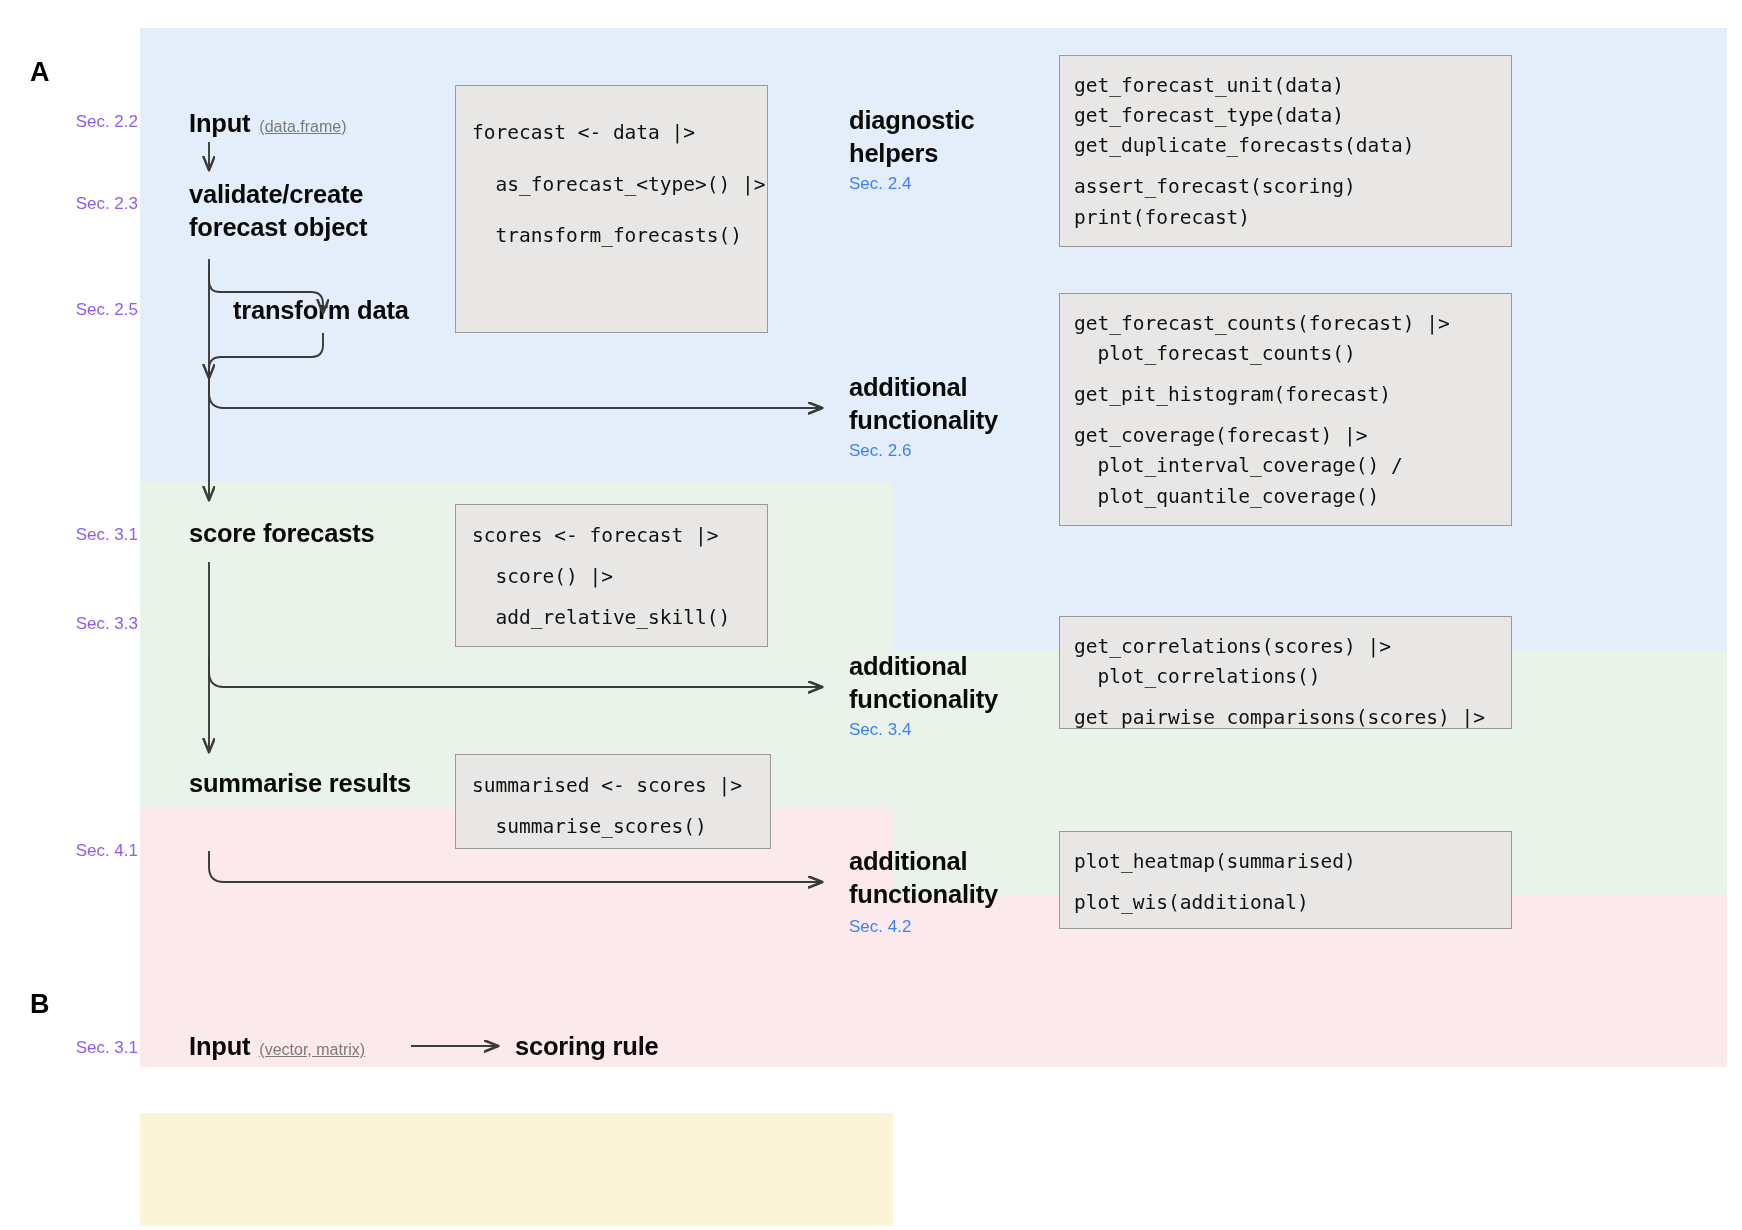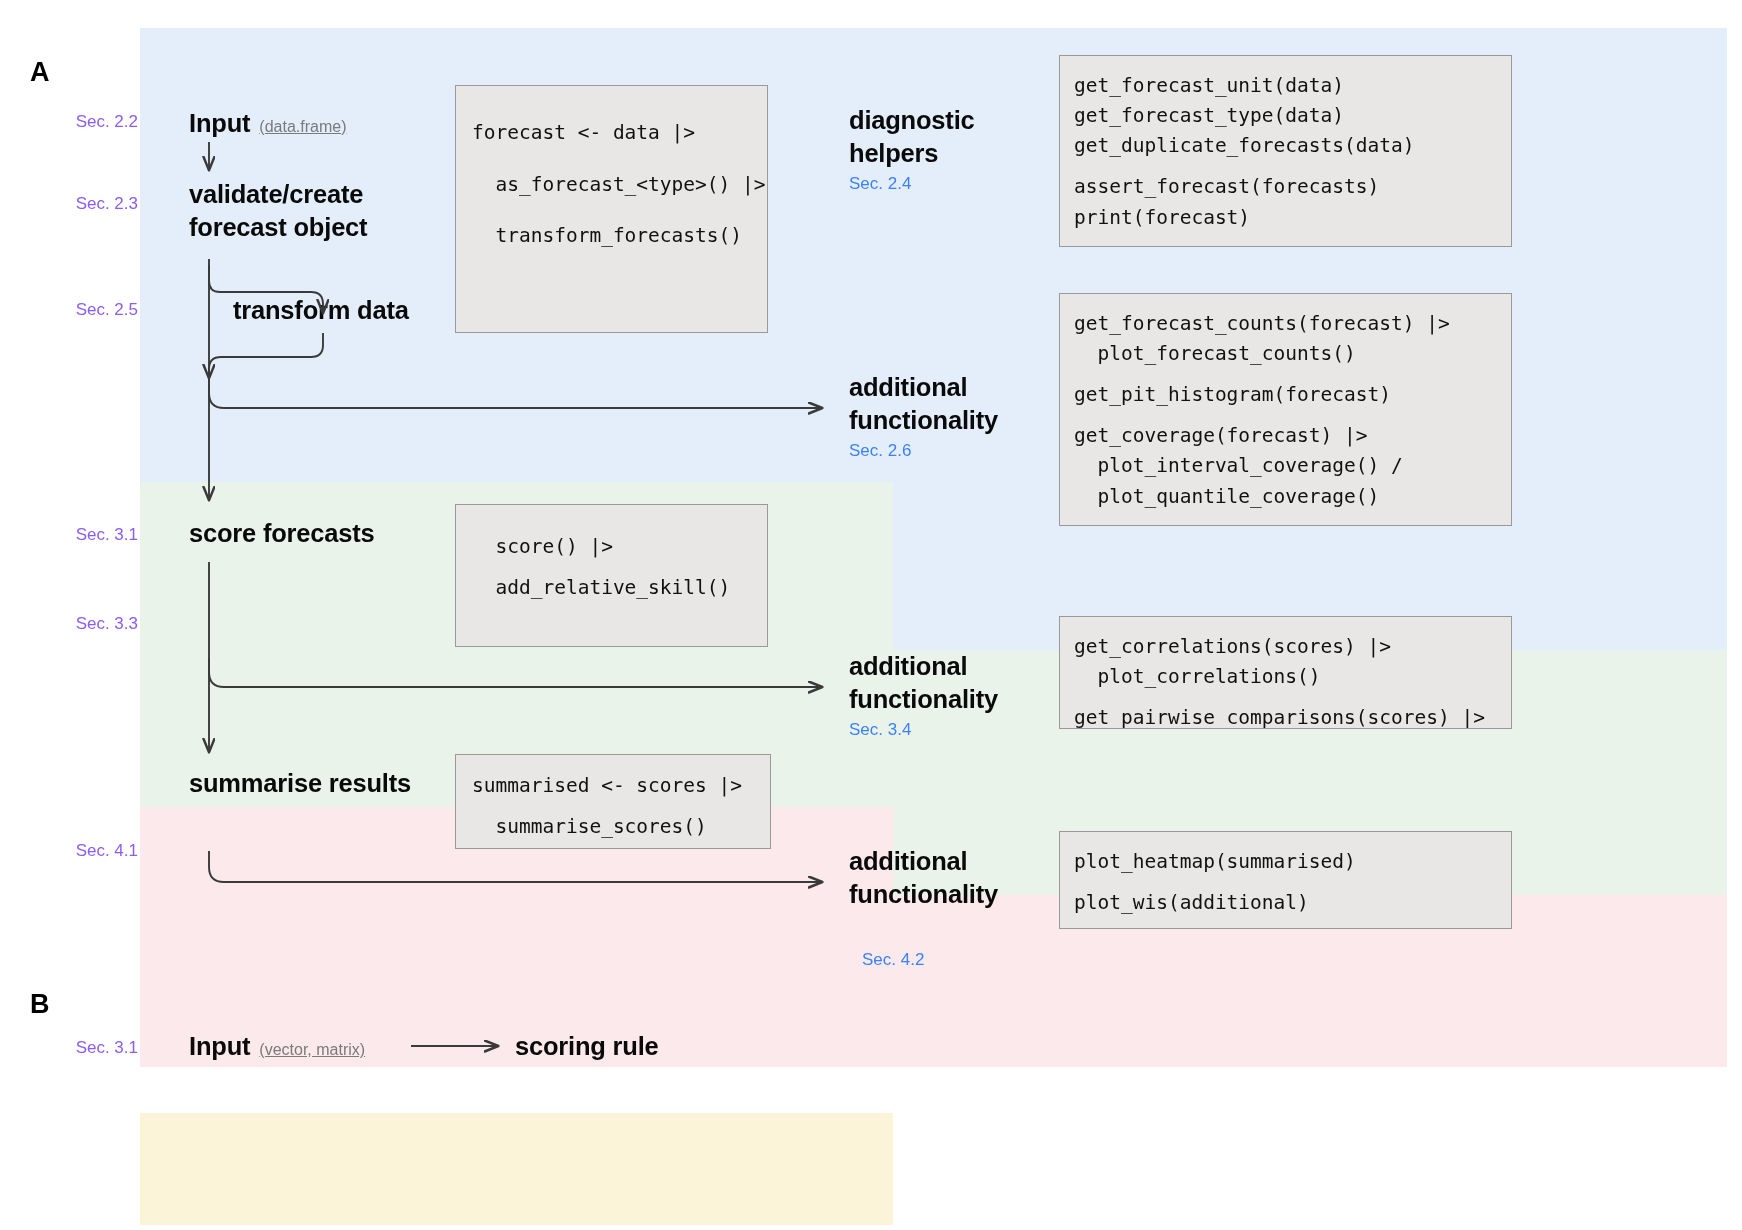--- a/index.html
+++ b/index.html
@@ -144,29 +144,29 @@
 <div class="stage two-line" style="left:849px; top:650px; width:270px;">
   <span>additional</span><br>
   <span>functionality</span>
 </div>
 <div class="sec-sub" style="left:849px; top:720px;">Sec. 3.4</div>
 
 <div class="stage two-line" style="left:849px; top:845px; width:270px;">
   <span>additional</span><br>
   <span>functionality</span>
 </div>
-<div class="sec-sub" style="left:849px; top:950px;margin-left:13px;">Sec. 4.2</div>
+<div class="sec-sub" style="left:849px; top:917px;">Sec. 4.2</div>
 
 <div class="codebox" style="left:455px; top:85px; width:313px; height:248px; padding:32px 0 0 16px;"><span class="line">forecast &lt;- data |&gt;</span><span class="blank"></span><span class="blank"></span><span class="line">  as_forecast_&lt;type&gt;() |&gt;</span><span class="blank"></span><span class="blank"></span><span class="line">  transform_forecasts()</span></div>
 
-<div class="codebox" style="left:1059px; top:55px; width:453px; height:192px; padding:15px 0 0 14px;"><span class="line">get_forecast_unit(data)</span><span class="line">get_forecast_type(data)</span><span class="line">get_duplicate_forecasts(data)</span><span class="blank"></span><span class="line">assert_forecast(forecasts)</span><span class="line">print(forecast)</span></div>
+<div class="codebox" style="left:1059px; top:55px; width:453px; height:192px; padding:15px 0 0 14px;"><span class="line">get_forecast_unit(data)</span><span class="line">get_forecast_type(data)</span><span class="line">get_duplicate_forecasts(data)</span><span class="blank"></span><span class="line">assert_forecast(scoring)</span><span class="line">print(forecast)</span></div>
 
 <div class="codebox" style="left:1059px; top:293px; width:453px; height:233px; padding:15px 0 0 14px;"><span class="line">get_forecast_counts(forecast) |&gt;</span><span class="line">  plot_forecast_counts()</span><span class="blank"></span><span class="line">get_pit_histogram(forecast)</span><span class="blank"></span><span class="line">get_coverage(forecast) |&gt;</span><span class="line">  plot_interval_coverage() /</span><span class="line">  plot_quantile_coverage()</span></div>
 
-<div class="codebox" style="left:455px; top:504px; width:313px; height:143px; padding:16px 0 0 16px;"><span class="blank"></span><span class="line">  score() |&gt;</span><span class="blank"></span><span class="line">  add_relative_skill()</span></div>
+<div class="codebox" style="left:455px; top:504px; width:313px; height:143px; padding:16px 0 0 16px;"><span class="line">scores &lt;- forecast |&gt;</span><span class="blank"></span><span class="line">  score() |&gt;</span><span class="blank"></span><span class="line">  add_relative_skill()</span></div>
 
 <div class="codebox" style="left:1059px; top:616px; width:453px; height:113px; padding:15px 12px 0 14px;"><span class="line">get_correlations(scores) |&gt;</span><span class="line">  plot_correlations()</span><span class="blank"></span><span class="line">get_pairwise_comparisons(scores) |&gt;</span><span class="line">  plot_pairwise_comparisons()</span></div>
 
 <div class="codebox" style="left:455px; top:754px; width:316px; height:95px; padding:16px 0 0 16px;"><span class="line">summarised &lt;- scores |&gt;</span><span class="blank"></span><span class="line">  summarise_scores()</span></div>
 
 <div class="codebox" style="left:1059px; top:831px; width:453px; height:98px; padding:15px 0 0 14px;"><span class="line">plot_heatmap(summarised)</span><span class="blank"></span><span class="line">plot_wis(additional)</span></div>
 
 <div class="sec-label" style="left:0px; top:1038px; width:138px;">Sec. 3.1</div>
 
 <div class="stage" style="left:189px; top:1030px;">

